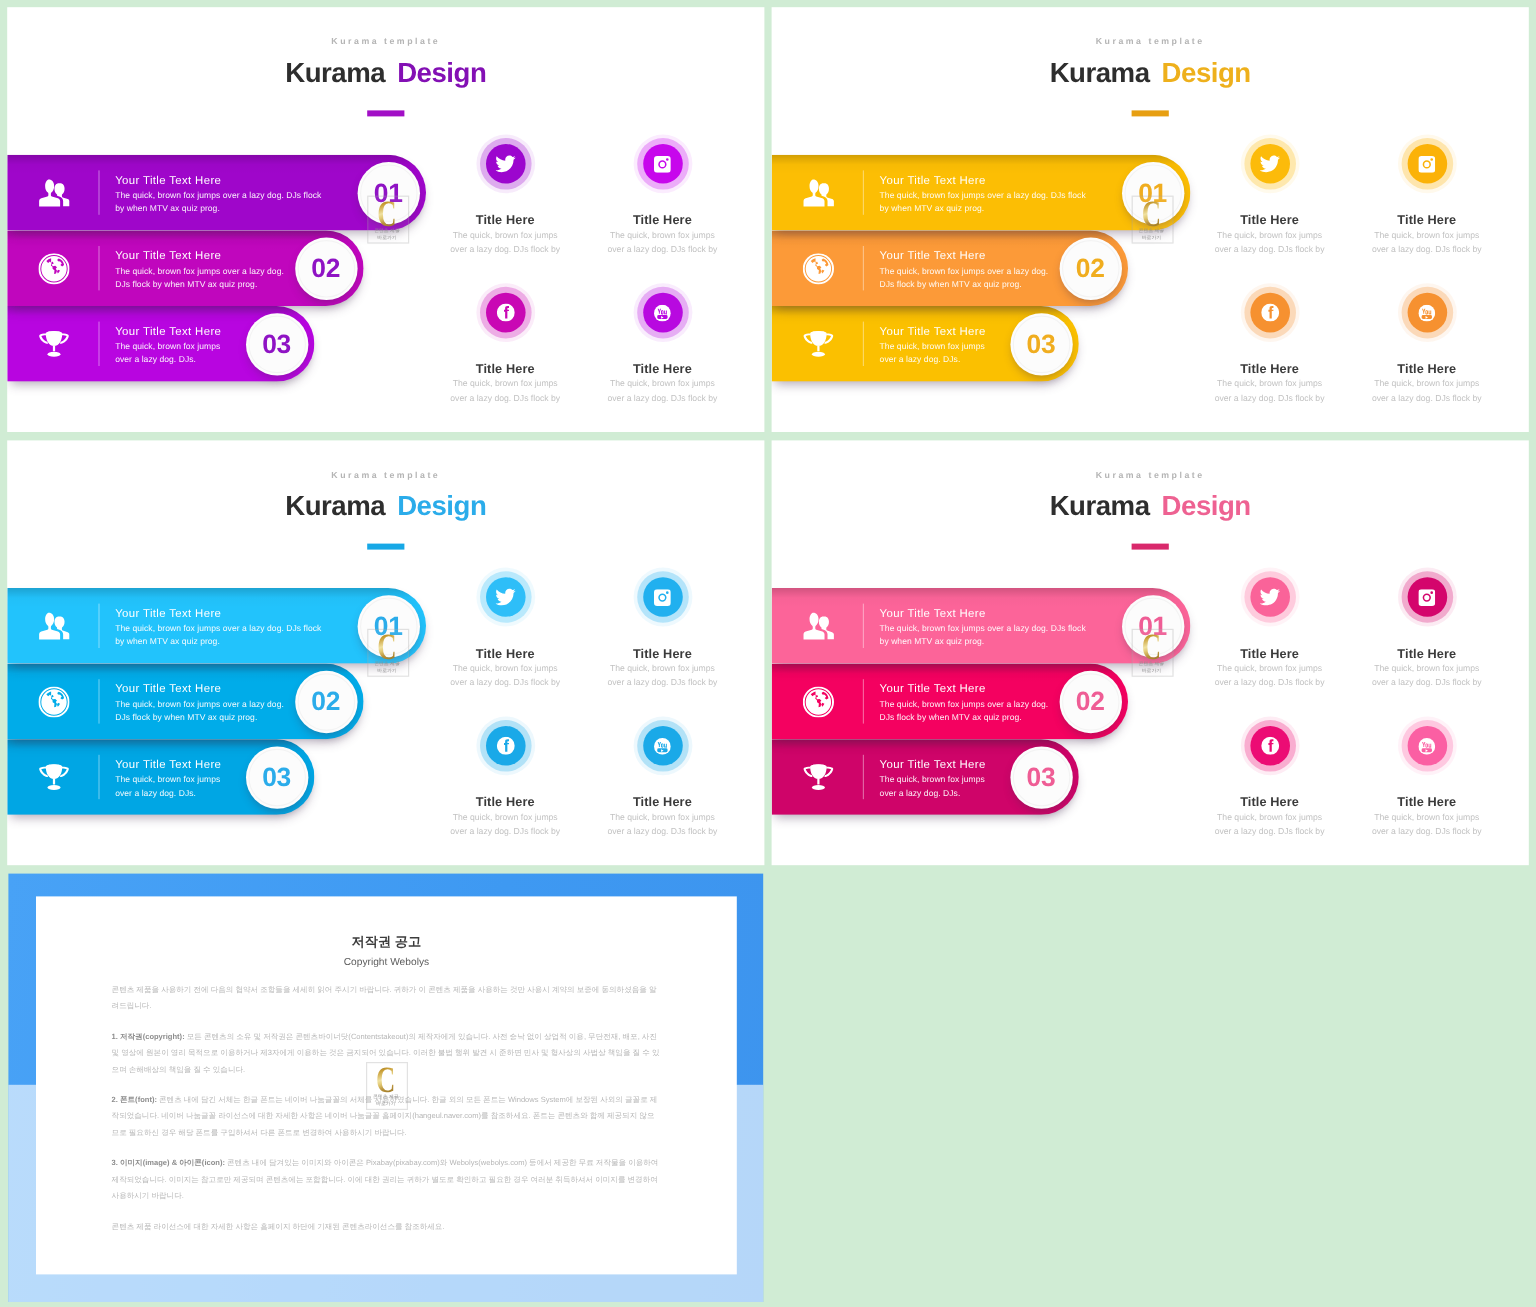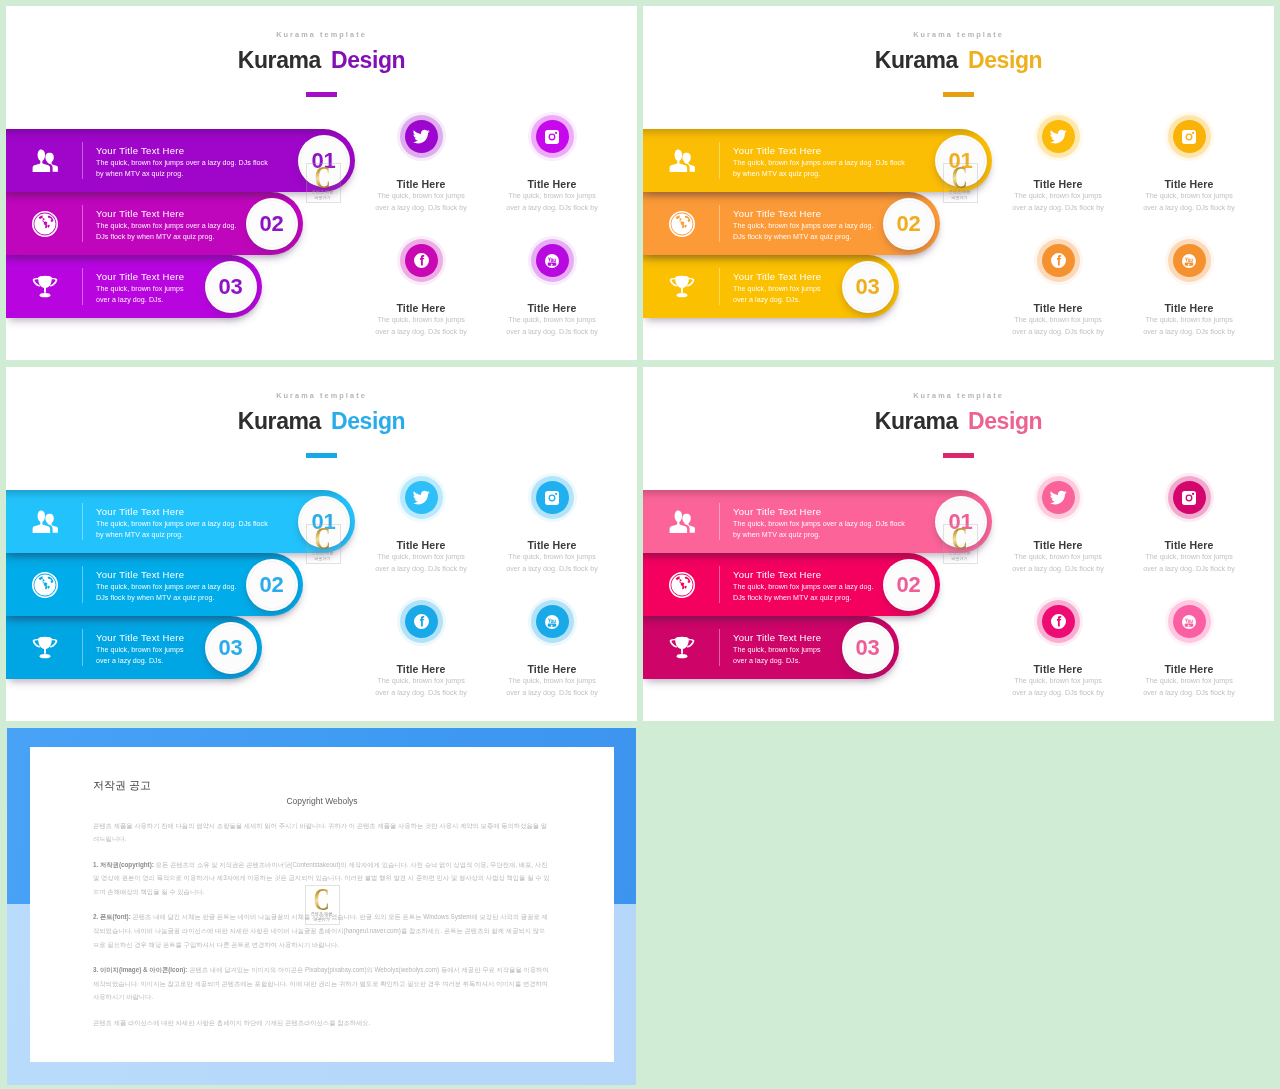--- a/index.html
+++ b/index.html
@@ -34,21 +34,21 @@
   .wm{position:absolute;width:33px;height:38px;z-index:40;pointer-events:none;}
   .wm .box{position:absolute;left:0;top:0;width:100%;height:100%;border:1px solid rgba(160,160,160,.30);background:rgba(255,255,255,.06);}
   .wm .cch{position:absolute;left:0;top:3px;width:100%;text-align:center;font-family:"Liberation Serif",serif;font-weight:700;font-size:31px;
            transform:scaleX(.72);
            background:linear-gradient(166deg,#7d5d16 0%,#c79c33 22%,#f0e1a0 46%,#e3cb77 56%,#b8913a 72%,#8a6a1c 100%);
            -webkit-background-clip:text;background-clip:text;color:transparent;line-height:24px;}
   .wm .wt{position:absolute;left:-7px;top:26px;width:47px;text-align:center;font-size:4px;color:#8e8e8e;letter-spacing:.05px;line-height:5.8px;}
   .cslide{position:absolute;background:linear-gradient(100deg,#48a2f6 0%,#3e99f2 60%,#3d94ee 100%);}
   .cfade{position:absolute;left:0;right:0;bottom:0;background:rgba(255,255,255,.62);}
   .cpaper{position:absolute;background:#fff;}
-  .ch1{text-align:left;font-size:11px;font-weight:400;color:#3d3d3d;line-height:14px;}
+  .ch1{text-align:center;font-size:11px;font-weight:700;color:#3d3d3d;line-height:14px;}
   .ch2{text-align:center;font-size:8.5px;color:#5d5d5d;margin-top:3px;line-height:12px;}
   .cp{font-size:6.3px;line-height:13.7px;color:#b6b6b6;margin:11.6px 0 0 0;}
   .cp b{color:#8c8c8c;font-weight:700;}
 </style>
 </head>
 <body>
 
 <div class="deck">
   <div class="slide" style="left:6px;top:6px;width:631px;height:354px">
     <div class="kicker">Kurama template</div>

